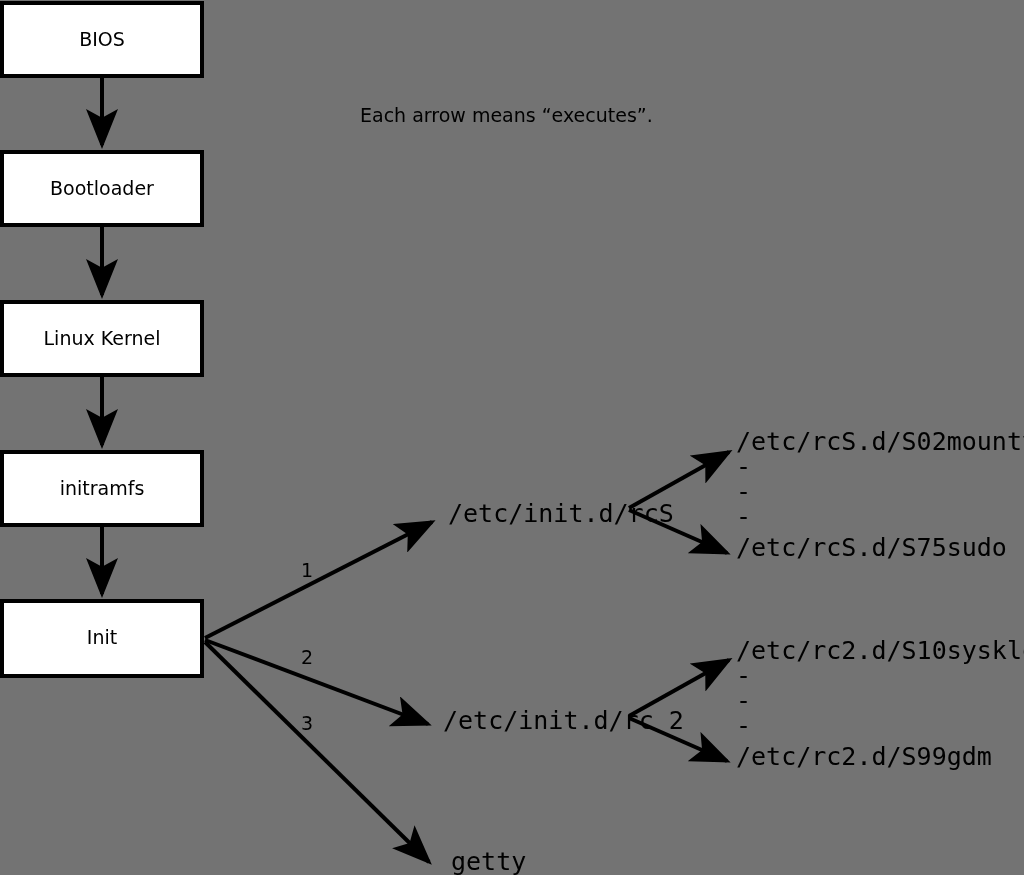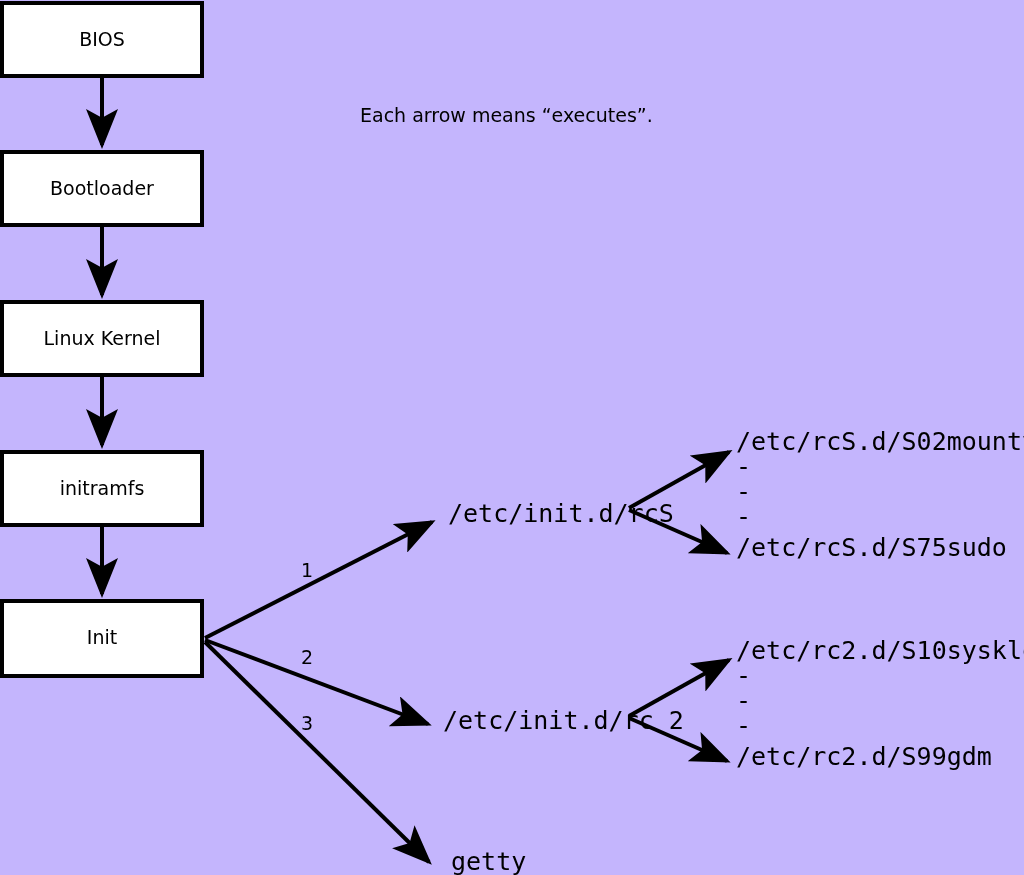--- a/index.html
+++ b/index.html
@@ -4,21 +4,21 @@
 <style>
   html, body {
     margin: 0;
     padding: 0;
     background: #ffffff;
   }
   #canvas {
     position: relative;
     width: 1024px;
     height: 875px;
-    background: #c4b5fd;
+    background: #737373;
     overflow: hidden;
     font-family: "DejaVu Sans", sans-serif;
   }
   #diagram-svg {
     position: absolute;
     left: 0;
     top: 0;
     width: 1024px;
     height: 875px;
   }

